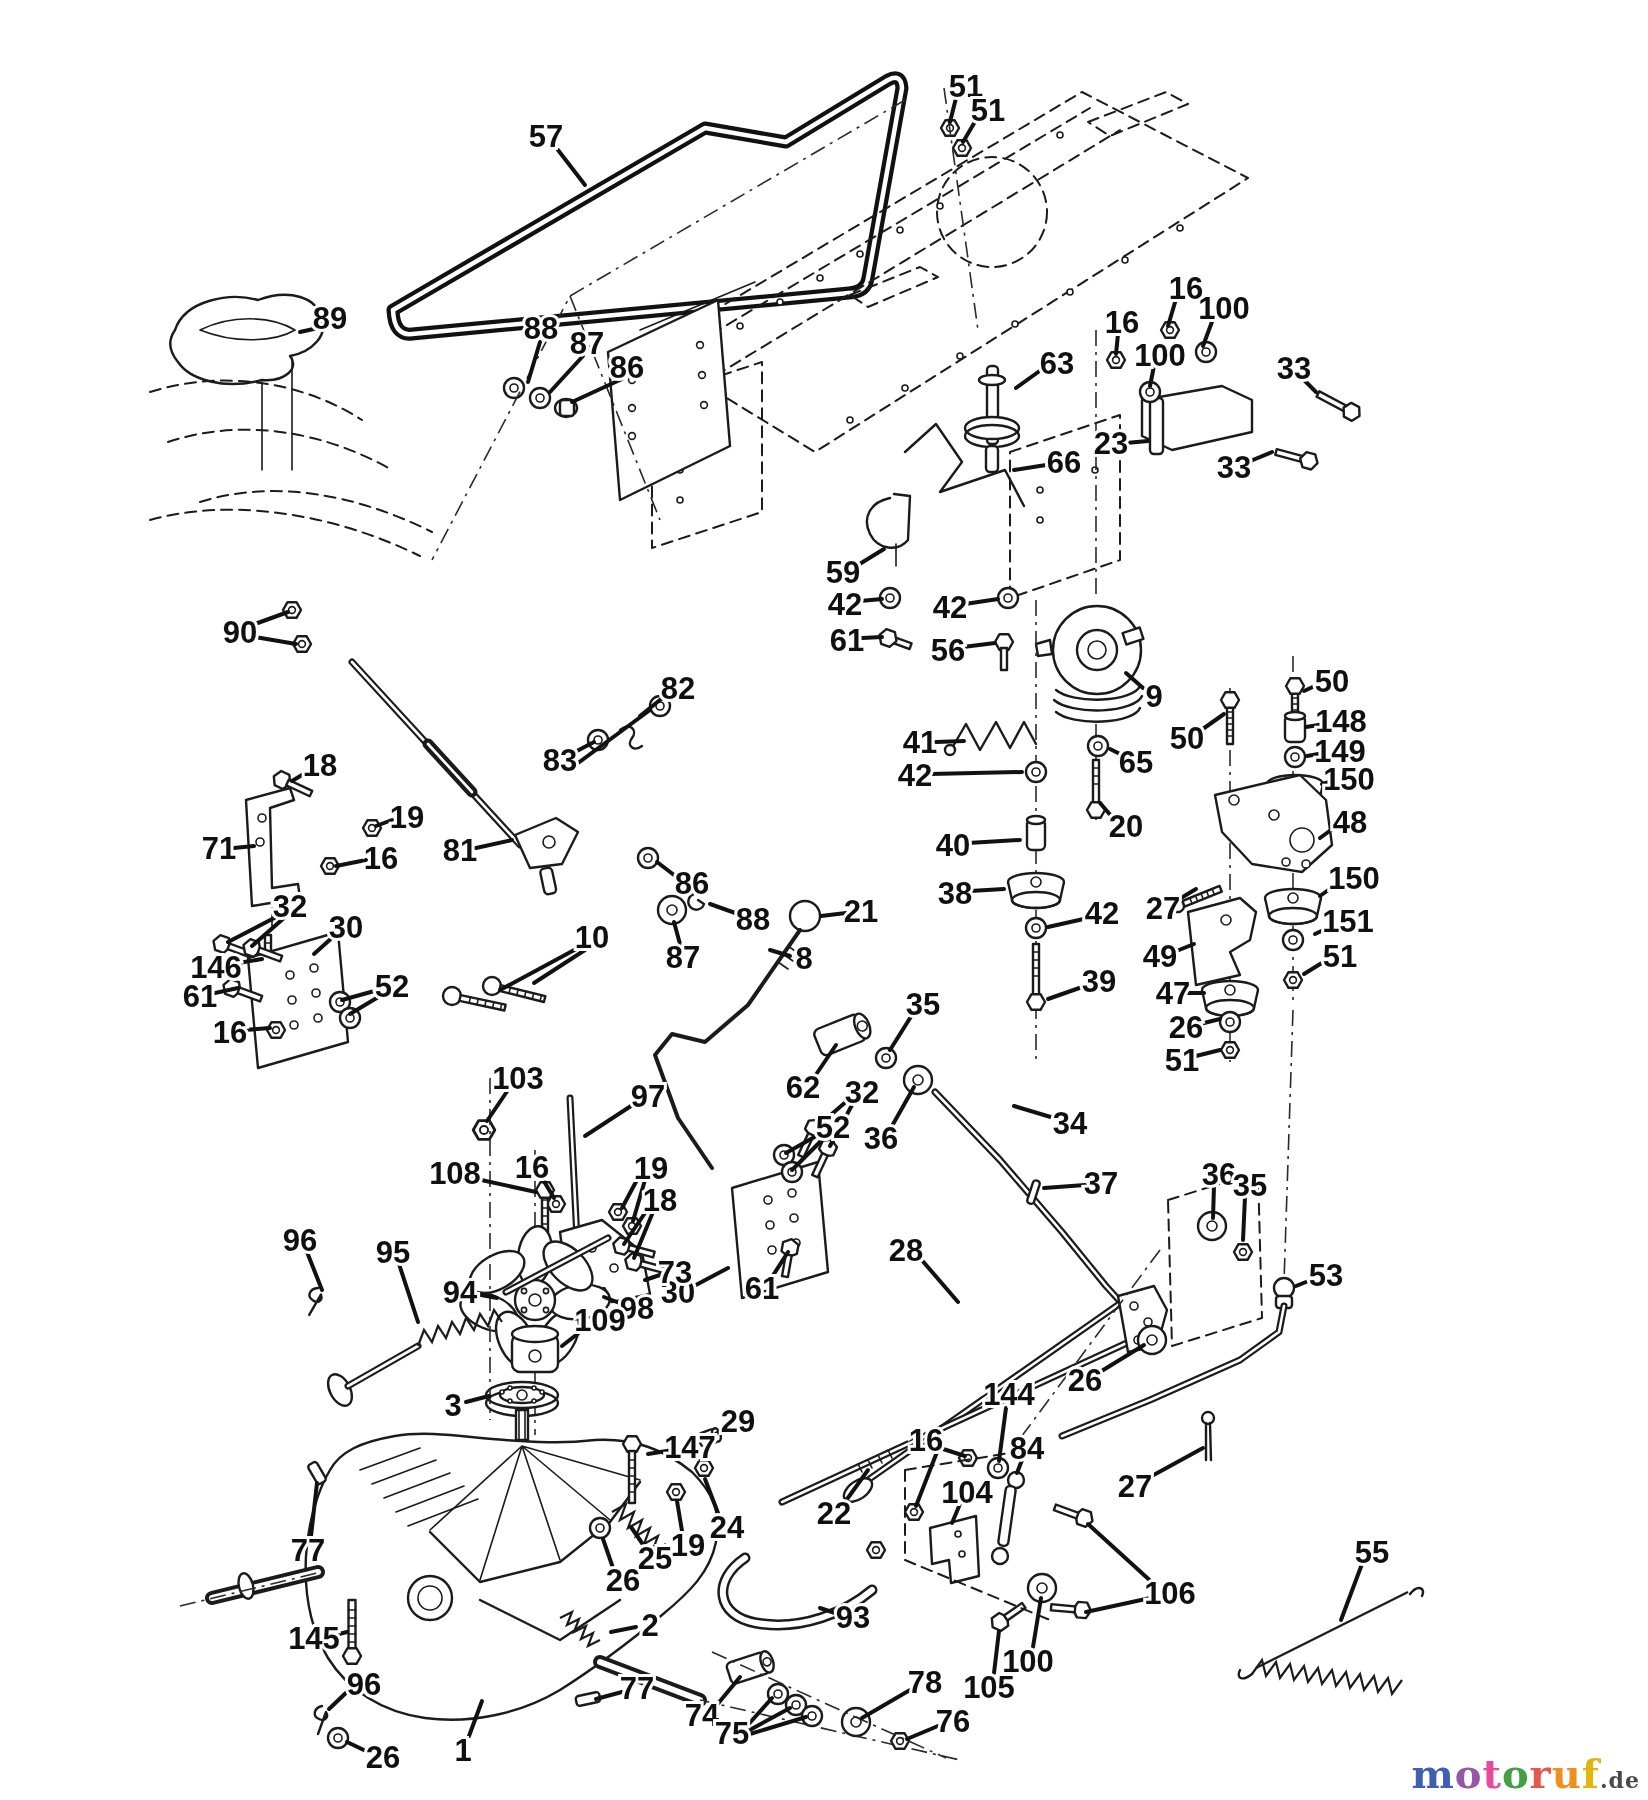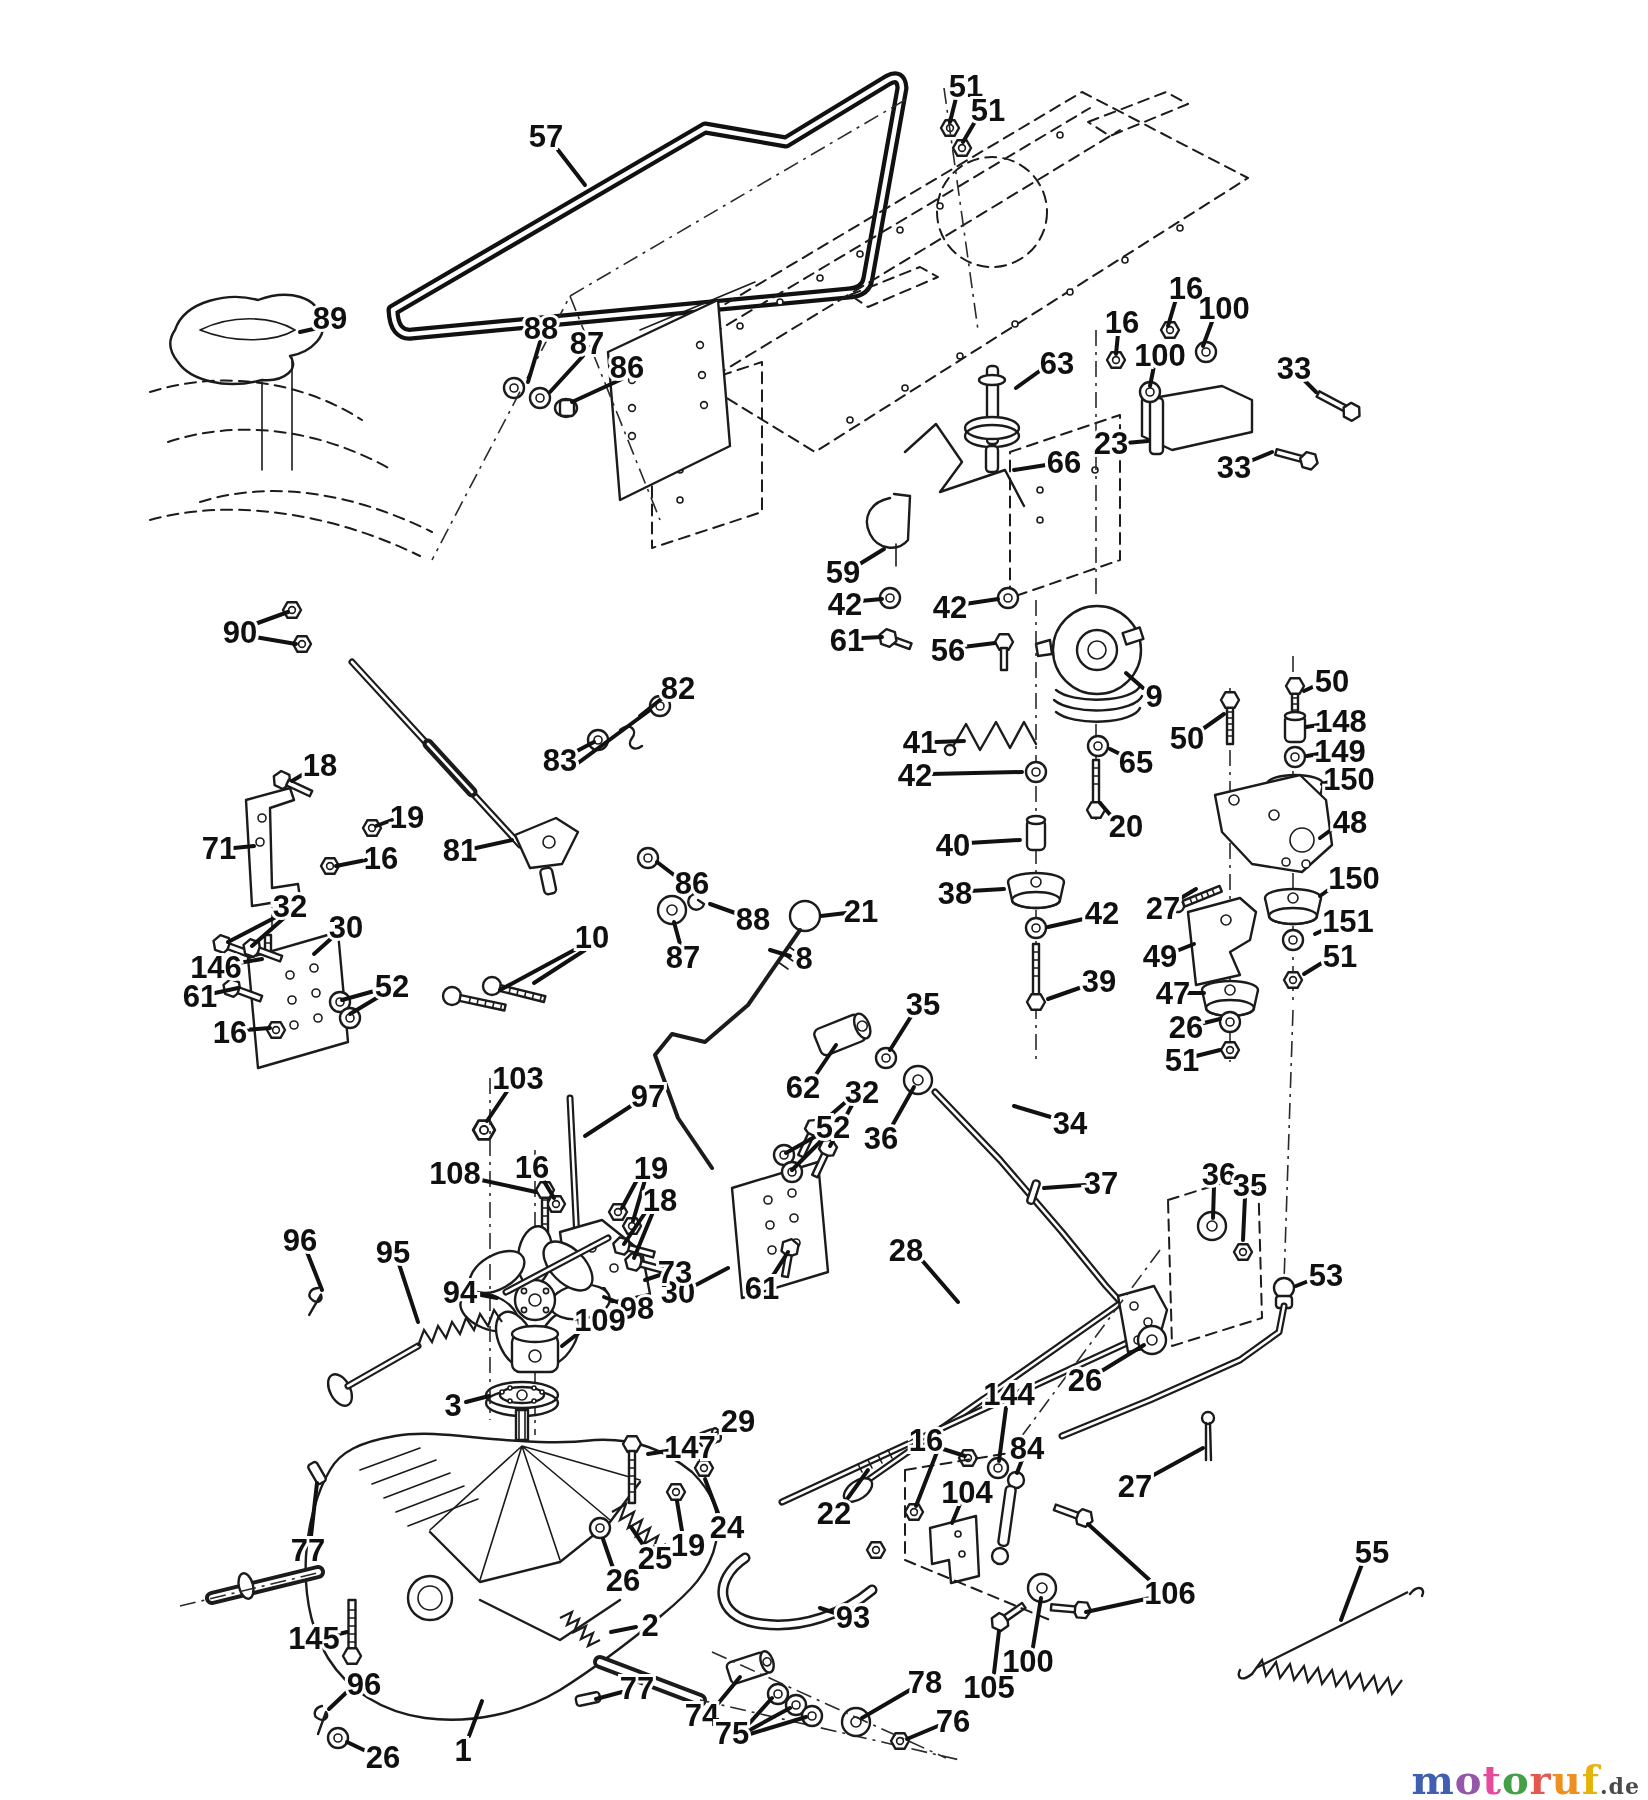--- a/index.html
+++ b/index.html
@@ -10,21 +10,21 @@
   .lnf{stroke:#1b1b1b;stroke-width:2.4;fill:#fff;stroke-linejoin:round;}
   .thin{stroke-width:1.6;}
   .dash{stroke-dasharray:11 7;stroke-width:2;}
   .dashdot{stroke-dasharray:16 6 3 6;stroke-width:1.6;stroke:#2a2a2a;fill:none;}
   .beltO{stroke:#111;stroke-width:13;fill:none;stroke-linejoin:round;stroke-linecap:round;}
   .beltI{stroke:#fff;stroke-width:4.5;fill:none;stroke-linejoin:round;stroke-linecap:round;}
   .rodO{stroke:#1b1b1b;stroke-width:7;fill:none;stroke-linecap:round;stroke-linejoin:round;}
   .rodI{stroke:#fff;stroke-width:2.6;fill:none;stroke-linecap:round;stroke-linejoin:round;}
   .coil{stroke:#1b1b1b;stroke-width:2.2;fill:none;}
   .hole{fill:#fff;stroke:#1b1b1b;stroke-width:1.6;}
-  .logo{position:absolute;right:8px;bottom:0;font-family:"DejaVu Serif","Liberation Serif",serif;font-weight:bold;font-size:40px;letter-spacing:1px;line-height:1;}
+  .logo{position:absolute;right:8px;bottom:6px;font-family:"DejaVu Serif","Liberation Serif",serif;font-weight:bold;font-size:40px;letter-spacing:1px;line-height:1;}
   .logo .de{font-size:22px;color:#4a4a4a;font-weight:bold;}
 </style>
 </head>
 <body>
 
 <div class="stage">
 <svg viewBox="0 0 1648 1800" xmlns="http://www.w3.org/2000/svg">
   <defs>
     <path id="hex" d="M9,0 L4.5,7.8 L-4.5,7.8 L-9,0 L-4.5,-7.8 L4.5,-7.8 Z"></path>
     <g id="washer">

